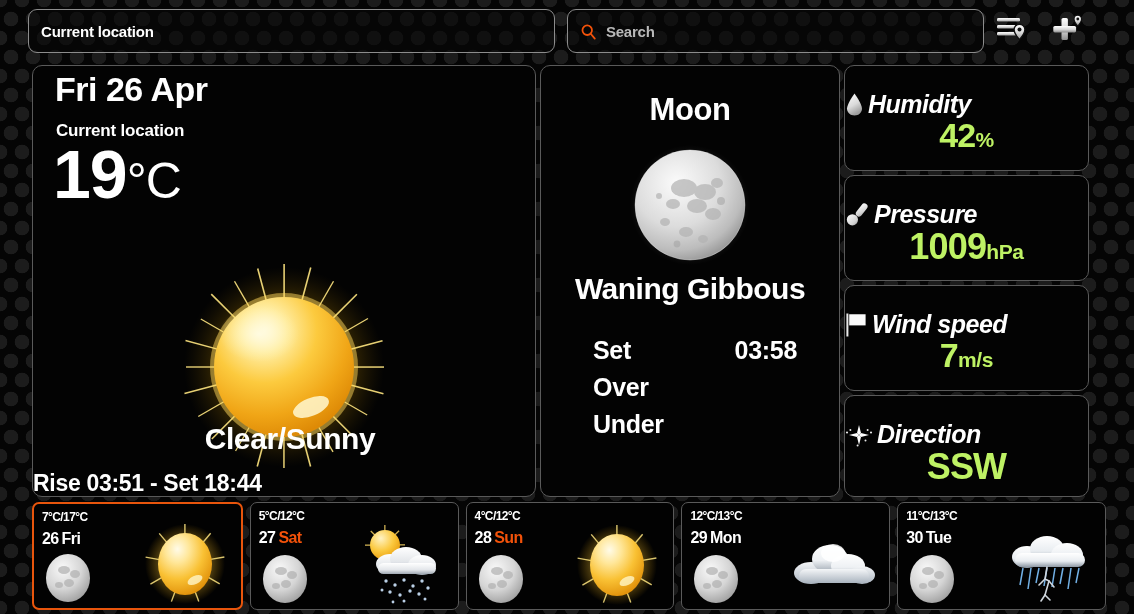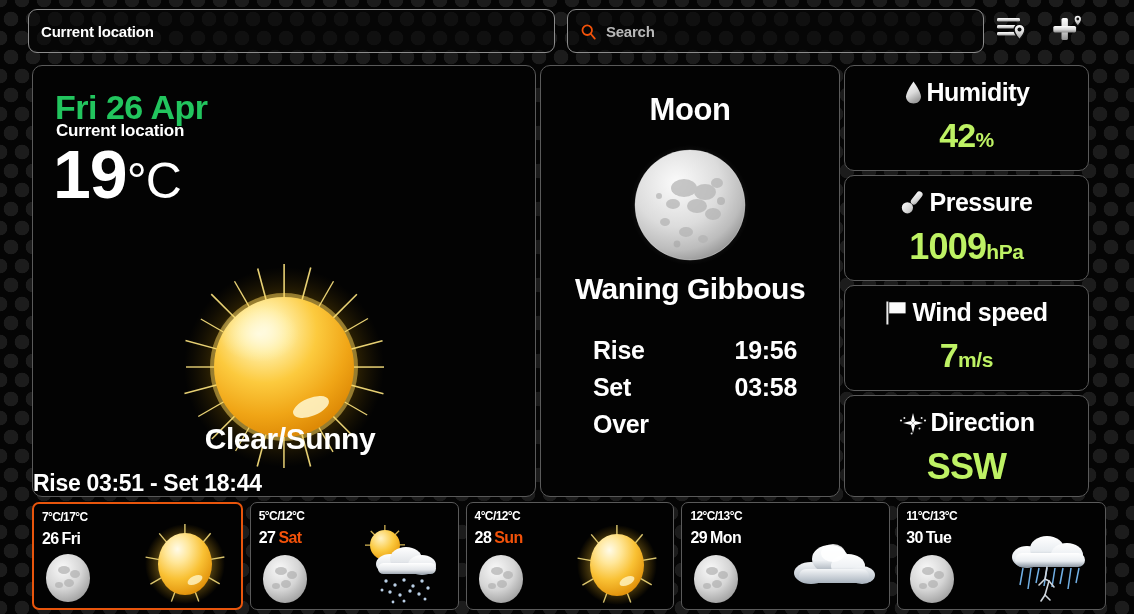--- a/index.html
+++ b/index.html
@@ -85,22 +85,22 @@
   
   .p-current { left: 4px;  top: 3px;  width: 504px; height: 432px; }
   .p-moon    { left: 512px;top: 3px;  width: 300px; height: 432px; }
   .p-hum     { left: 816px;top: 3px;  width: 245px; height: 106px; }
   .p-pres    { left: 816px;top: 113px;width: 245px; height: 106px; }
   .p-wind    { left: 816px;top: 223px;width: 245px; height: 106px; }
   .p-dir     { left: 816px;top: 333px;width: 245px; height: 102px; }
 
   
   .cur-date {
-    position: absolute; left: 22px; top: 22px;
-    color: #22c55e; font-size: 34px; font-weight: bold; letter-spacing: -0.5px;
+    position: absolute; left: 22px; top: 4px;
+    color: #ffffff; font-size: 34px; font-weight: bold; letter-spacing: -0.5px;
   }
   .cur-loc {
     position: absolute; left: 23px; top: 55px;
     color: #fff; font-size: 17px; font-weight: bold; letter-spacing: -0.2px;
   }
   .cur-temp {
     position: absolute; left: 20px; top: 74px;
     color: #fff; line-height: 1;
     font-size: 68px; font-weight: bold; letter-spacing: -1px;
     white-space: nowrap;
@@ -145,23 +145,23 @@
   }
   .moon-row {
     display: flex; justify-content: space-between;
     color: #fff; font-size: 25px; font-weight: bold; letter-spacing: -0.3px;
     height: 37px; align-items: center;
   }
   .moon-row .val { min-width: 1px; }
 
   
   .m-head {
-    position: absolute; left: 0; right: 0; top: 12px;
-    display: flex; align-items: center; justify-content: center; gap: 4px;
-    color: #fff; font-size: 25px; font-weight: bold; letter-spacing: -0.5px;
+    position: absolute; left: 0; right: 0; top: 24px;
+    display: flex; align-items: center; gap: 4px;
+    color: #fff; font-size: 25px; font-weight: bold; letter-spacing: -0.5px; font-style: italic;
   }
   .m-val {
     position: absolute; left: 0; right: 0; top: 50px;
     text-align: center; color: #bef264;
     font-size: 34px; font-weight: bold; letter-spacing: -0.8px;
     white-space: nowrap;
   }
   .m-val .suf { font-size: 21px; font-weight: bold; letter-spacing: -0.3px; }
   .m-val.big  { font-size: 36px; }
 
@@ -379,29 +379,29 @@
             <circle cx="30" cy="52" r="3"></circle>
           </g>
           <circle cx="61" cy="61" r="55" fill="none" stroke="#efefef" stroke-width="1" opacity="0.35"></circle>
         </svg>
       </div>
 
       <div class="moon-phase">Waning Gibbous</div>
 
       <div class="moon-table">
         <div class="moon-row">
-          <span class="lbl">Rise</span>
-          <span class="val">19:56</span>
-        </div>
-        <div class="moon-row">
           <span class="lbl">Set</span>
           <span class="val">03:58</span>
         </div>
         <div class="moon-row">
           <span class="lbl">Over</span>
+          <span class="val"></span>
+        </div>
+        <div class="moon-row">
+          <span class="lbl">Under</span>
           <span class="val"></span>
         </div>
       </div>
     </div>
 
     <div class="panel p-hum">
       <div class="m-head">
         <span style="display:flex;">
           <svg width="19" height="25" viewBox="0 0 19 25">
             <defs>

